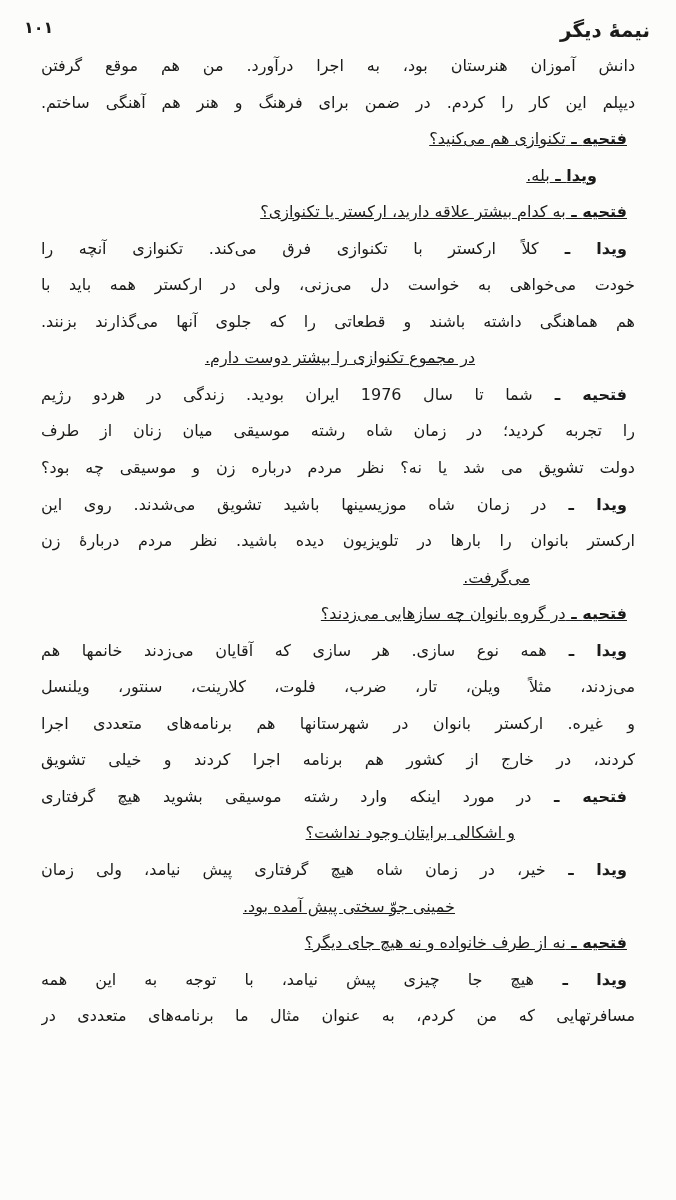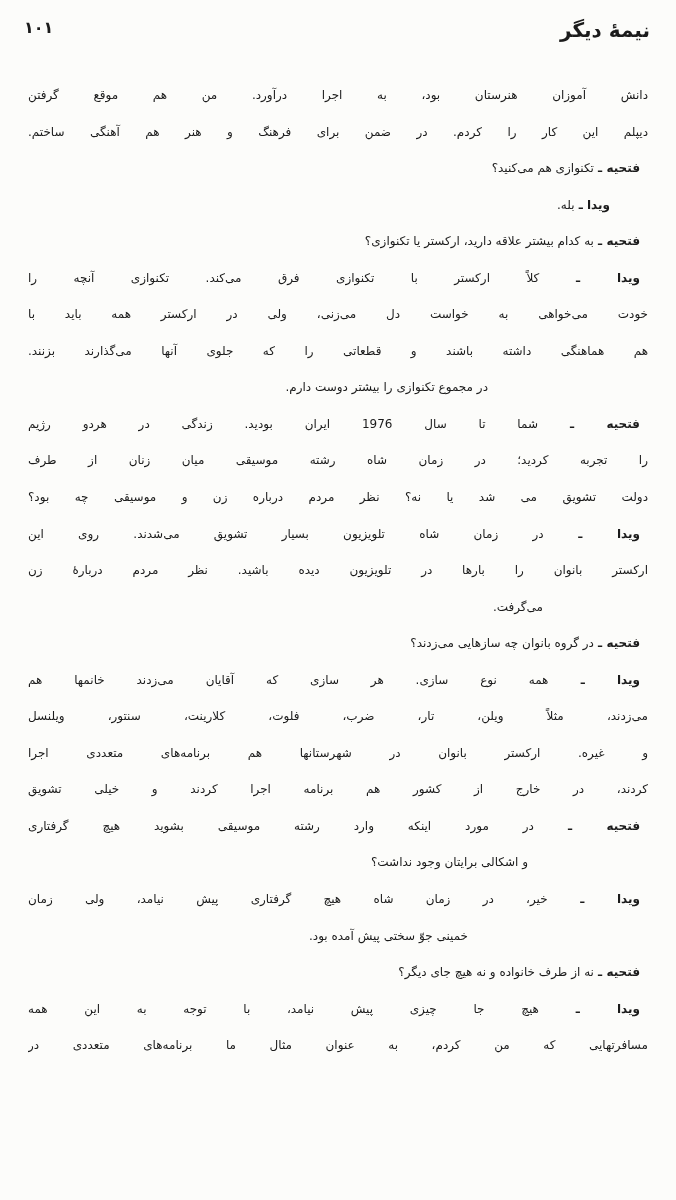--- a/index.html
+++ b/index.html
@@ -33,36 +33,36 @@
     letter-spacing: 0.5px;
     text-align: right;
   }
   .folio {
     font-size: 16px;
     font-weight: bold;
     letter-spacing: 2px;
     text-align: center;
   }
   .page-body {
-    margin-top: 29px;
-    padding: 0 28px;
-    font-size: 12px;
+    padding: 0 41px;
+    font-size: 16px;
   }
   .line {
     height: 36.55px;
     line-height: 36.55px;
     overflow: hidden;
     white-space: normal;
   }
   .line.j {
     text-align: justify;
     text-align-last: justify;
   }
   .line.r {
     text-align: right;
+    text-decoration: underline;
   }
   .speaker {
     font-weight: bold;
   }
   .dash {
     font-weight: bold;
   }
 </style>
 </head>
 <body>
@@ -79,21 +79,21 @@
       <div class="line r" style="margin-right: 8px;"><b class="speaker">فتحیه</b><span class="dash"> ـ </span><span>تکنوازی هم می‌کنید؟</span></div>
       <div class="line r" style="margin-right: 38px;"><b class="speaker">ویدا</b><span class="dash"> ـ </span><span>بله.</span></div>
       <div class="line r" style="margin-right: 8px;"><b class="speaker">فتحیه</b><span class="dash"> ـ </span><span>به کدام بیشتر علاقه دارید، ارکستر یا تکنوازی؟</span></div>
       <div class="line j" style="margin-right: 8px;"><b class="speaker">ویدا</b><span class="dash"> ـ </span><span>کلاً ارکستر با تکنوازی فرق می‌کند. تکنوازی آنچه را</span></div>
       <div class="line j"><span>خودت می‌خواهی به خواست دل می‌زنی، ولی در ارکستر همه باید با</span></div>
       <div class="line j"><span>هم هماهنگی داشته باشند و قطعاتی را که جلوی آنها می‌گذارند بزنند.</span></div>
       <div class="line r" style="margin-right: 160px;"><span>در مجموع تکنوازی را بیشتر دوست دارم.</span></div>
       <div class="line j" style="margin-right: 8px;"><b class="speaker">فتحیه</b><span class="dash"> ـ </span><span>شما تا سال 1976 ایران بودید. زندگی در هردو رژیم</span></div>
       <div class="line j"><span>را تجربه کردید؛ در زمان شاه رشته موسیقی میان زنان از طرف</span></div>
       <div class="line j"><span>دولت تشویق می شد یا نه؟ نظر مردم درباره زن و موسیقی چه بود؟</span></div>
-      <div class="line j" style="margin-right: 8px;"><b class="speaker">ویدا</b><span class="dash"> ـ </span><span>در زمان شاه تلویزیون بسیار تشویق می‌شدند. روی این</span></div>
+      <div class="line j" style="margin-right: 8px;"><b class="speaker">ویدا</b><span class="dash"> ـ </span><span>در زمان شاه موزیسینها باشید تشویق می‌شدند. روی این</span></div>
       <div class="line j"><span>ارکستر بانوان را بارها در تلویزیون دیده باشید. نظر مردم دربارۀ زن</span></div>
       <div class="line r" style="margin-right: 105px;"><span>می‌گرفت.</span></div>
       <div class="line r" style="margin-right: 8px;"><b class="speaker">فتحیه</b><span class="dash"> ـ </span><span>در گروه بانوان چه سازهایی می‌زدند؟</span></div>
       <div class="line j" style="margin-right: 8px;"><b class="speaker">ویدا</b><span class="dash"> ـ </span><span>همه نوع سازی. هر سازی که آقایان می‌زدند خانمها هم</span></div>
       <div class="line j"><span>می‌زدند، مثلاً ویلن، تار، ضرب، فلوت، کلارینت، سنتور، ویلنسل</span></div>
       <div class="line j"><span>و غیره. ارکستر بانوان در شهرستانها هم برنامه‌های متعددی اجرا</span></div>
       <div class="line j"><span>کردند، در خارج از کشور هم برنامه اجرا کردند و خیلی تشویق</span></div>
       <div class="line j" style="margin-right: 8px;"><b class="speaker">فتحیه</b><span class="dash"> ـ </span><span>در مورد اینکه وارد رشته موسیقی بشوید هیچ گرفتاری</span></div>
       <div class="line r" style="margin-right: 120px;"><span>و اشکالی برایتان وجود نداشت؟</span></div>
       <div class="line j" style="margin-right: 8px;"><b class="speaker">ویدا</b><span class="dash"> ـ </span><span>خیر، در زمان شاه هیچ گرفتاری پیش نیامد، ولی زمان</span></div>

